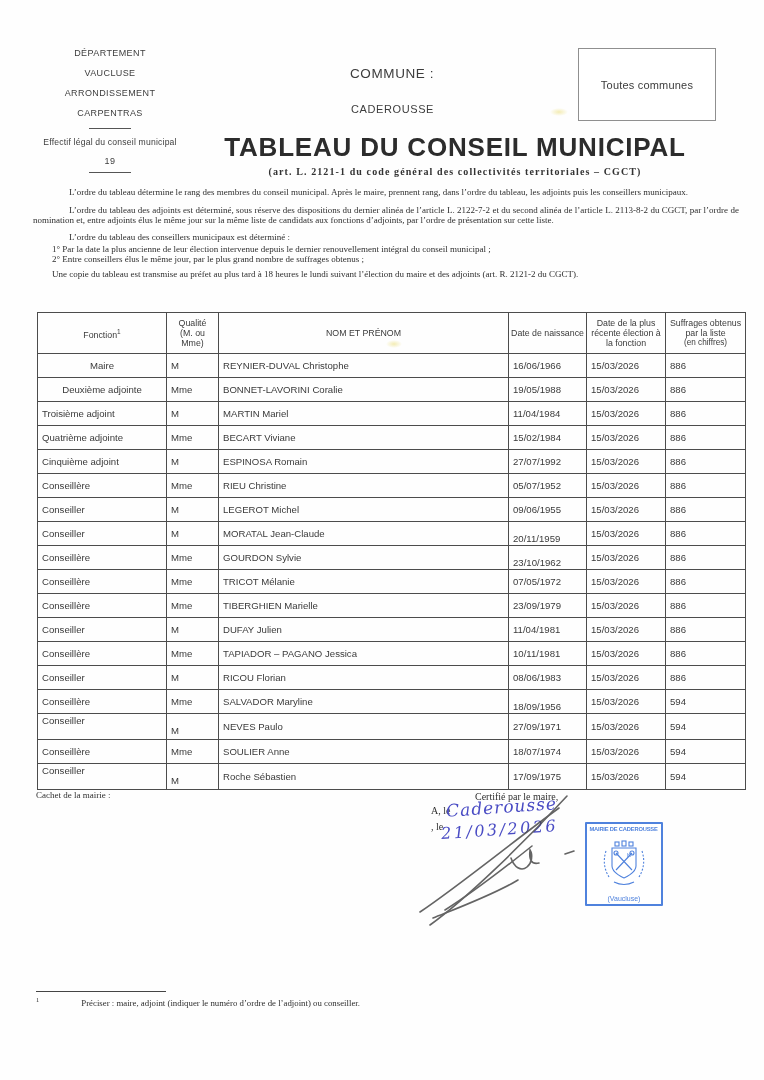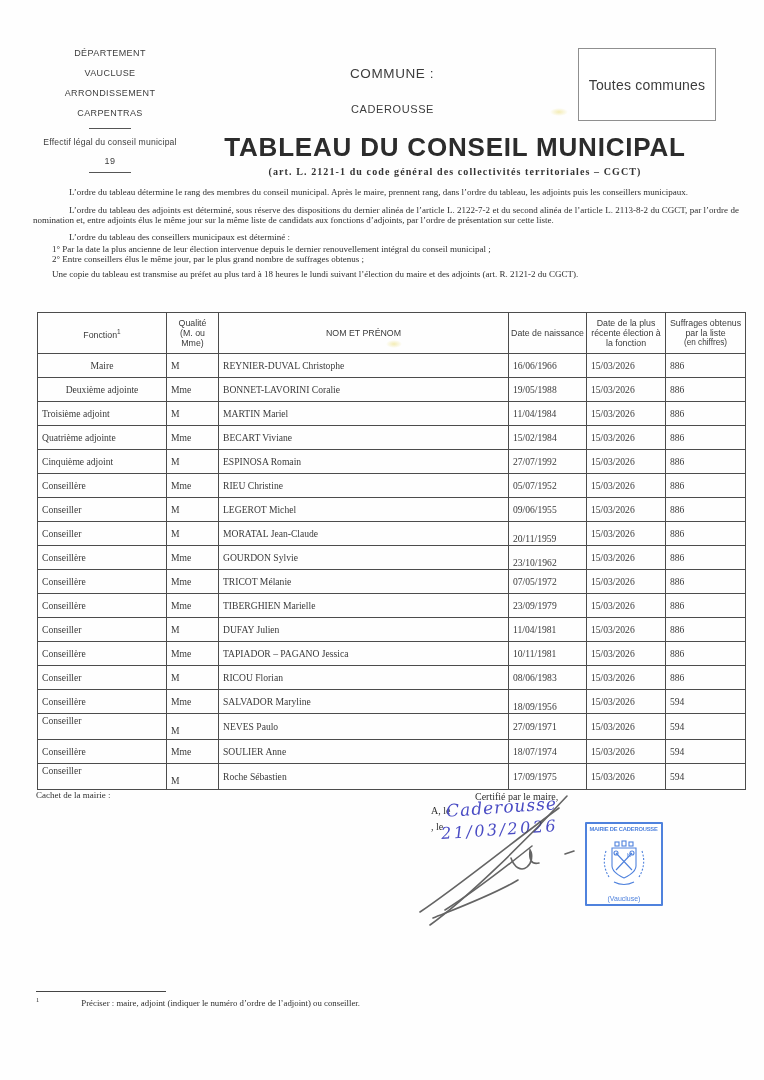--- a/index.html
+++ b/index.html
@@ -20,21 +20,21 @@
 
   
   .commune-label{left:350px;top:66px;font-family:"Liberation Sans", sans-serif;
     font-size:13.5px;color:#3c3c3c;letter-spacing:.6px;}
   .commune-name{left:351px;top:103px;font-family:"Liberation Sans", sans-serif;
     font-size:11px;color:#3d3d3d;letter-spacing:.6px;}
 
   
   .communes-box{left:578px;top:48px;width:136px;height:71px;border:1px solid #8f8f8f;
     background:#fff;display:flex;align-items:center;justify-content:center;
-    font-family:"Liberation Sans", sans-serif;font-size:14px;color:#3c3c3c;letter-spacing:.2px;}
+    font-family:"Liberation Sans", sans-serif;font-size:11px;color:#3c3c3c;letter-spacing:.2px;}
 
   
   .title-wrap{left:210px;top:132px;width:490px;text-align:center;}
   .doc-title{font-family:"Liberation Sans", sans-serif;font-weight:800;font-size:26px;
     letter-spacing:.8px;color:#2c2c2c;white-space:nowrap;}
   .doc-subtitle{margin-top:3px;font-family:"Liberation Serif", serif;font-weight:700;
     font-size:10px;letter-spacing:1.1px;color:#333;white-space:nowrap;}
 
   
   .intro{left:33px;top:188px;width:706px;font-size:9px;line-height:9.8px;color:#2e2e2e;}
@@ -48,21 +48,21 @@
   table{border-collapse:collapse;width:708px;table-layout:fixed;
     font-family:"Liberation Sans", sans-serif;color:#3a3a3a;}
   col.c1{width:129px;} col.c2{width:52px;} col.c3{width:290px;}
   col.c4{width:78px;} col.c5{width:79px;} col.c6{width:80px;}
   th,td{border:1px solid #4c4c4c;overflow:hidden;}
   thead th{height:38px;font-weight:400;font-size:8.8px;line-height:10px;
     text-align:center;vertical-align:middle;padding:1px 2px;}
   thead th sup{font-size:6.5px;}
   .small-line{font-size:8.2px;}
   tbody td{height:21px;font-size:9.6px;vertical-align:middle;padding:1px 0 1px 4px;text-align:left;}
-  tbody tr{height:23px;font-family:Liberation Serif, serif;}
+  tbody tr{height:23px;}
   tbody tr:nth-child(1) td.c-fonction,
   tbody tr:nth-child(2) td.c-fonction{text-align:center;padding-left:0;}
   
   tbody tr:nth-child(8)  td.c-naissance,
   tbody tr:nth-child(9)  td.c-naissance,
   tbody tr:nth-child(15) td.c-naissance{vertical-align:bottom;padding-bottom:1px;}
   tbody tr:nth-child(16) td.c-fonction,
   tbody tr:nth-child(18) td.c-fonction{vertical-align:top;padding-top:1px;}
   tbody tr:nth-child(16) td.c-qualite,
   tbody tr:nth-child(18) td.c-qualite{vertical-align:bottom;padding-bottom:3px;}

